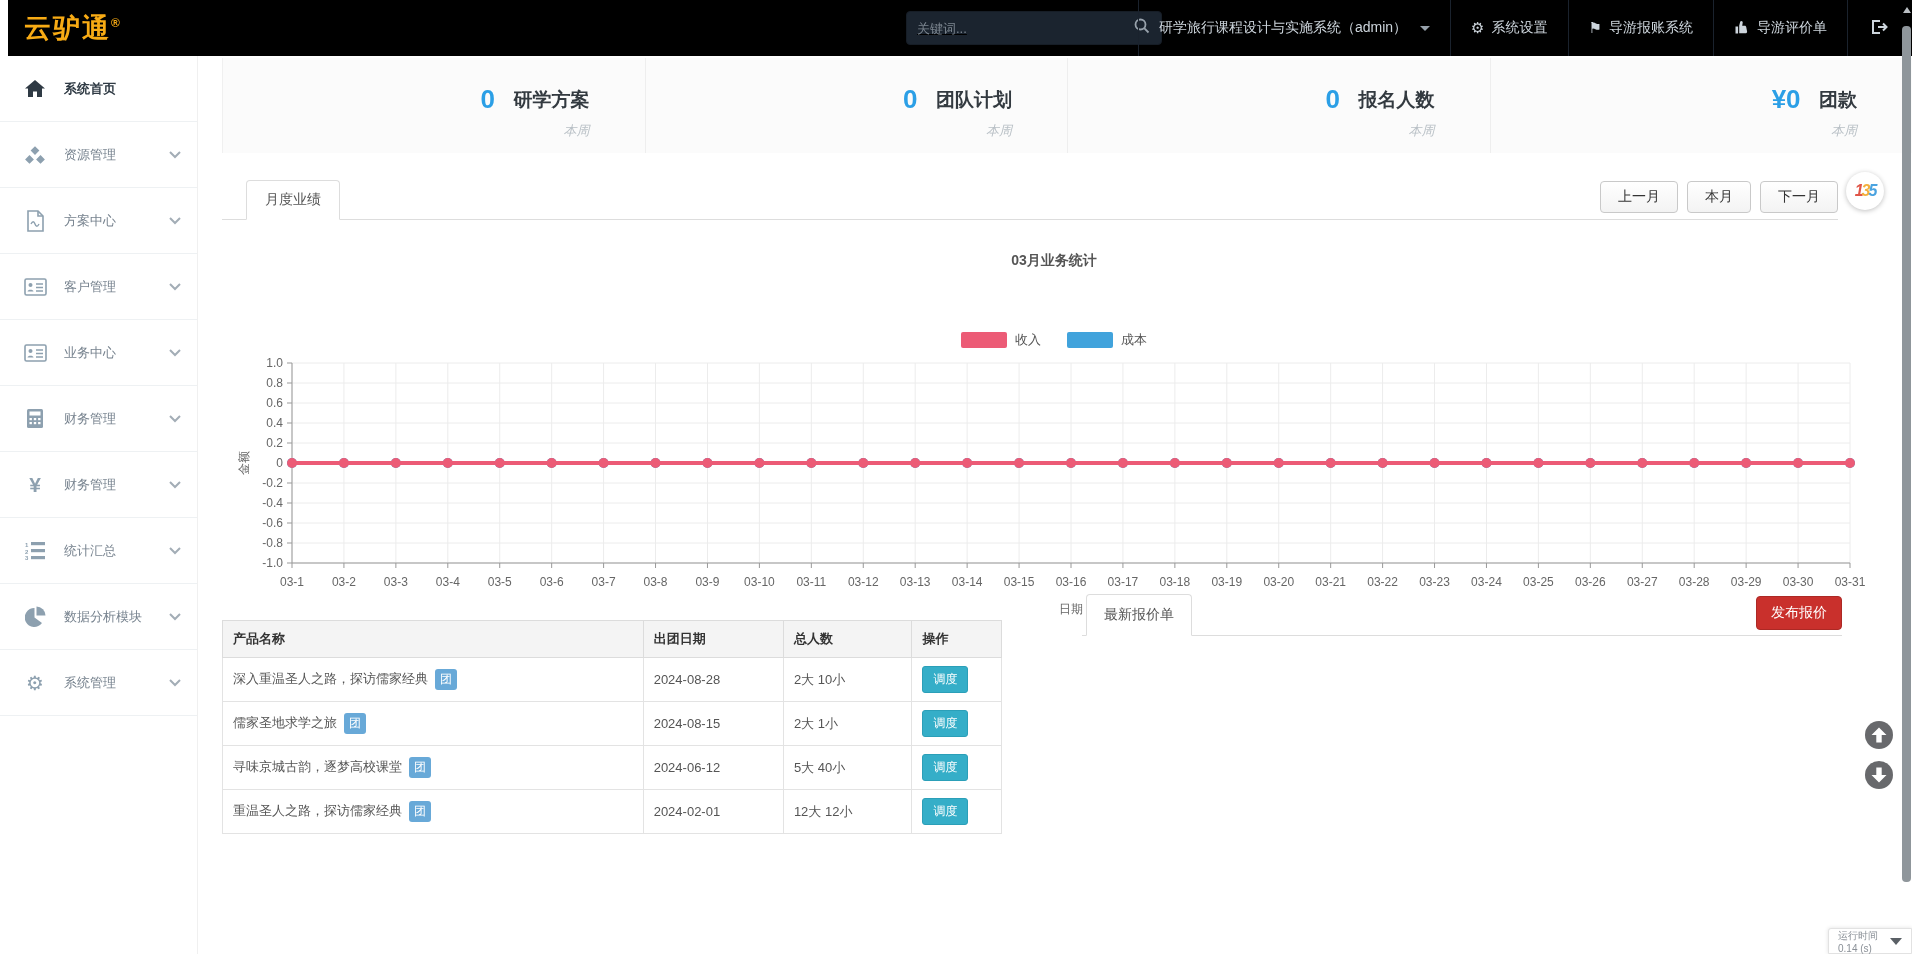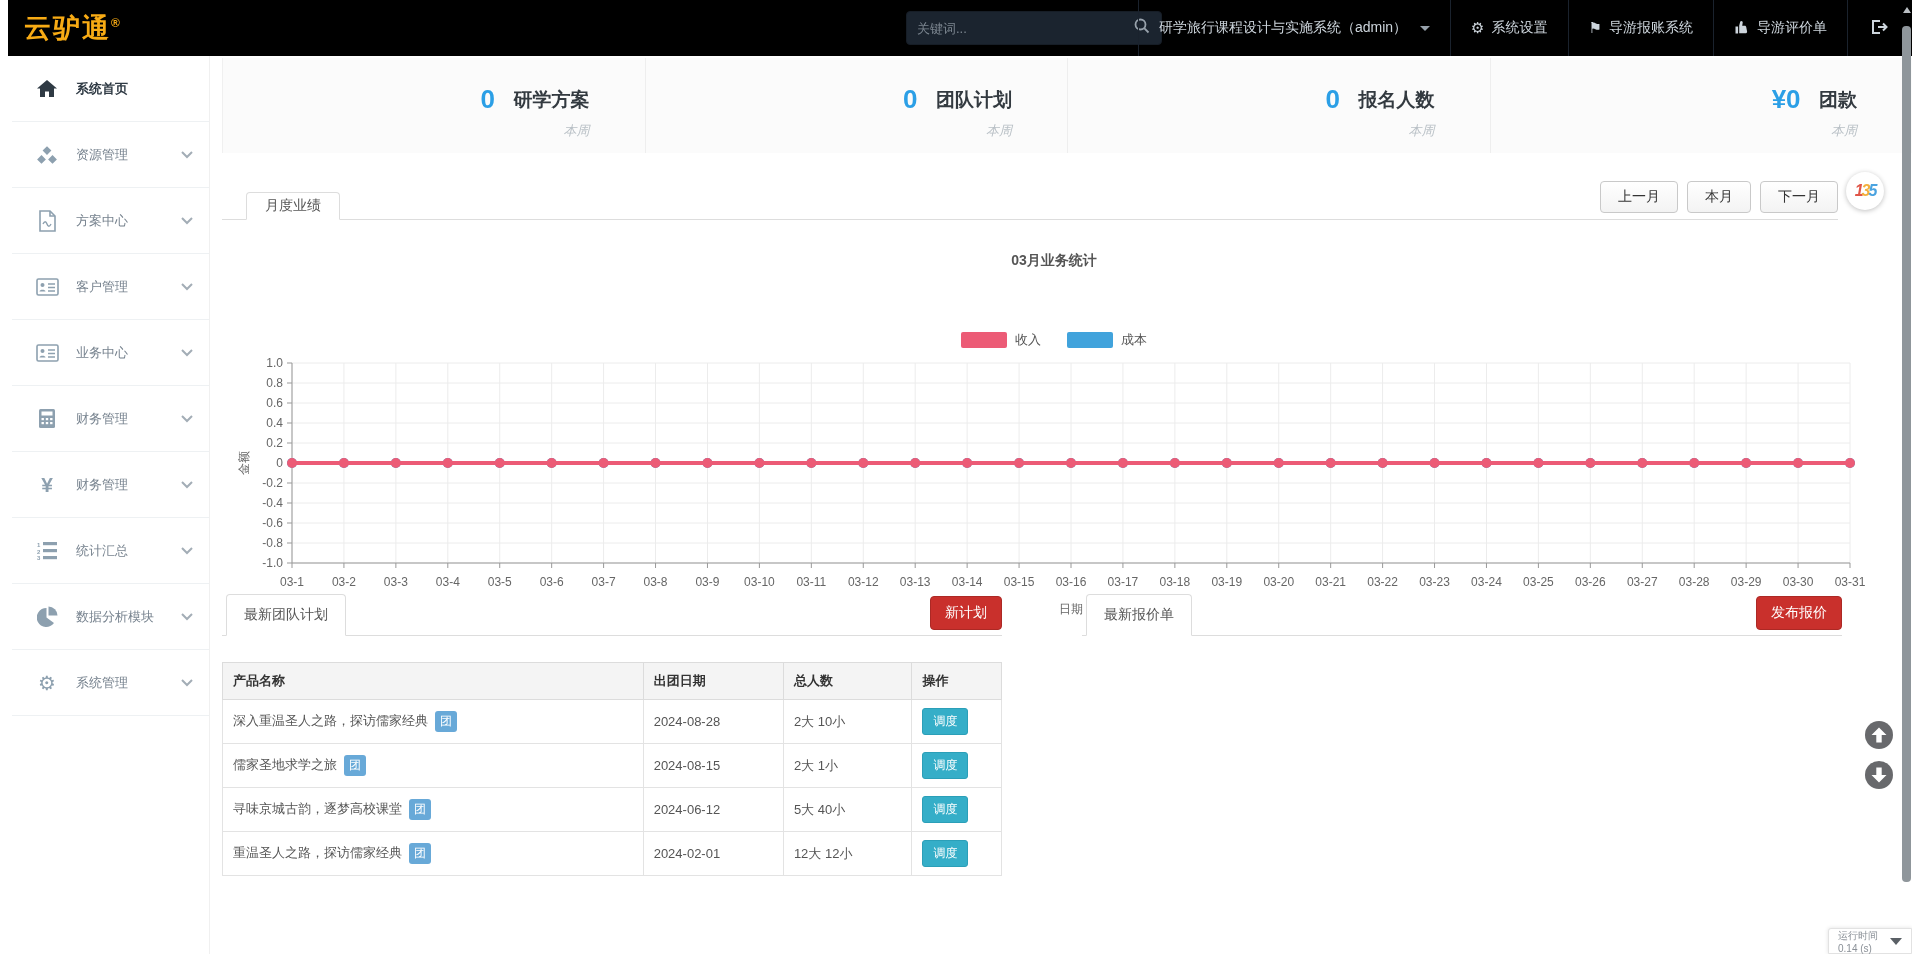--- a/index.html
+++ b/index.html
@@ -2,49 +2,49 @@
 <html><head>
 <meta charset="utf-8">
 <style>
   * { margin:0; padding:0; box-sizing:border-box; }
   html,body { width:1912px; height:954px; overflow:hidden; font-family:"Liberation Sans","DejaVu Sans",sans-serif; background:#fff; position:relative; }
 
   
   .topbar { position:absolute; left:8px; top:0; width:1912px; height:56px; background:#000000; z-index:30; }
   .logo { position:absolute; left:16px; top:10px; color:#f8ab14; font-size:27px; font-weight:bold; letter-spacing:2px; }
   .logo sup { font-size:12px; letter-spacing:0; }
-  .search-wrap { position:absolute; left:898px; top:11px; width:256px; height:34px; background:#1b242f; border:1px solid #161d26; border-radius:4px; display:flex; align-items:center; padding:0 10px; }
+  .search-wrap { position:absolute; left:898px; top:11px; width:256px; height:34px; background:#1b242f; border:1px solid #161d26; border-radius:4px; display:flex; align-items:center; padding:0 10px;text-decoration:underline; }
   .search-wrap input { flex:1; background:transparent; border:none; outline:none; color:#aeb7c0; font-size:13px; font-family:inherit; }
   .search-wrap input::placeholder { color:#7c8690; }
   .topmenu { position:absolute; right:10px; top:0; height:56px; display:flex; }
   .tm-item { display:flex; align-items:center; gap:7px; padding:0 20px; border-left:1px solid #1a222d; color:#cdd5dc; font-size:14px; cursor:pointer; }
   .caret-down { width:0; height:0; border-left:5px solid transparent; border-right:5px solid transparent; border-top:5px solid #97a1ab; margin-left:6px; }
   .tm-glyph { font-size:15px; color:#cdd5dc; }
 
   
-  .sidebar { position:absolute; left:12px; top:56px; width:198px; bottom:0; background:#fff; border-right:1px solid #f0f0f0; z-index:20; }
+  .sidebar { position:absolute; left:0; top:56px; width:198px; bottom:0; background:#fff; border-right:1px solid #f0f0f0; z-index:20; }
   .side-item { height:66px; display:flex; align-items:center; padding:0 16px 0 18px; border-bottom:1px solid #eef1f3; color:#76828e; font-size:13px; cursor:pointer; }
   .s-ico { width:34px; display:flex; justify-content:center; align-items:center; }
   .s-label { flex:1; margin-left:12px; }
   .side-item.active { color:#2f3a44; font-weight:bold; }
   .yen-ico { font-size:21px; font-weight:bold; color:#8da0af; }
   .gear-ico { font-size:20px; color:#8da0af; }
 
   
   .content { position:absolute; left:198px; top:56px; right:0; bottom:0; background:#fff; }
 
   .stats { position:absolute; left:24px; right:0; top:2px; height:95px; background:#fbfbfb; border-left:1px solid #f0f0f0; display:flex; }
   .stat { flex:1; border-right:1px solid #eeeeee; text-align:right; padding:26px 55px 0 0; }
   .stat:last-child { border-right:none; }
   .stat-num { color:#2b9fe6; font-size:26px; font-weight:bold; vertical-align:-2px; }
   .stat-label { color:#333a40; font-size:19px; font-weight:bold; margin-left:14px; }
   .stat-period { display:block; font-style:italic; color:#b9c0c6; font-size:13px; margin-top:7px; }
 
   .tabbar { position:absolute; left:24px; right:74px; top:124px; height:40px; border-bottom:1px solid #ddd; }
-  .tab { position:absolute; left:24px; bottom:-1px; padding:4px 18px; background:#fff; border:1px solid #ddd; border-bottom:1px solid #fff; border-radius:4px 4px 0 0; color:#555; font-size:14px; cursor:pointer; }
+  .tab { position:absolute; left:24px; bottom:-1px; padding:10px 18px; background:#fff; border:1px solid #ddd; border-bottom:1px solid #fff; border-radius:4px 4px 0 0; color:#555; font-size:14px; cursor:pointer; }
   .month-btns { position:absolute; right:0; top:1px; display:flex; gap:9px;margin-left:32px; }
   .mbtn { padding:6px 17px; font-size:14px; color:#333; background:linear-gradient(#ffffff,#f3f3f3); border:1px solid #c9c9c9; border-radius:4px; cursor:pointer; font-family:inherit; }
 
   .chart-wrap { position:absolute; left:36px; top:196px; width:1640px; }
   .chart-title { text-align:center; font-size:14px; font-weight:bold; color:#555; }
   .legend { display:flex; justify-content:center; gap:26px; margin-top:14px; margin-bottom:6px; }
   .legend-item { display:flex; align-items:center; gap:8px; font-size:13px; color:#555;margin-top:47px; }
   .legend-swatch { width:46px; height:16px; border-radius:2px; }
 
   
@@ -502,24 +502,20 @@
         <circle cx="1460.2" cy="108" r="5" fill="#ec5b76"></circle>
         <circle cx="1512.1333333333334" cy="108" r="5" fill="#ec5b76"></circle>
         <circle cx="1564.0666666666666" cy="108" r="5" fill="#ec5b76"></circle>
         <circle cx="1616" cy="108" r="5" fill="#ec5b76"></circle>
         <text x="14" y="108" text-anchor="middle" fill="#666" font-size="12" transform="rotate(-90 14 108)">金额</text>
         <text x="837" y="258" text-anchor="middle" fill="#666" font-size="12">日期</text>
       </svg>
   </div>
 
   <div class="panel panel-left">
-    <div class="ptabbar">
-      <div class="ptab">最新团队计划</div>
-      <button class="btn-red">新计划</button>
-    </div>
     <table class="plans">
       <thead>
         <tr>
           <th class="col-name">产品名称</th>
           <th class="col-date">出团日期</th>
           <th class="col-people">总人数</th>
           <th class="col-op">操作</th>
         </tr>
       </thead>
       <tbody>

